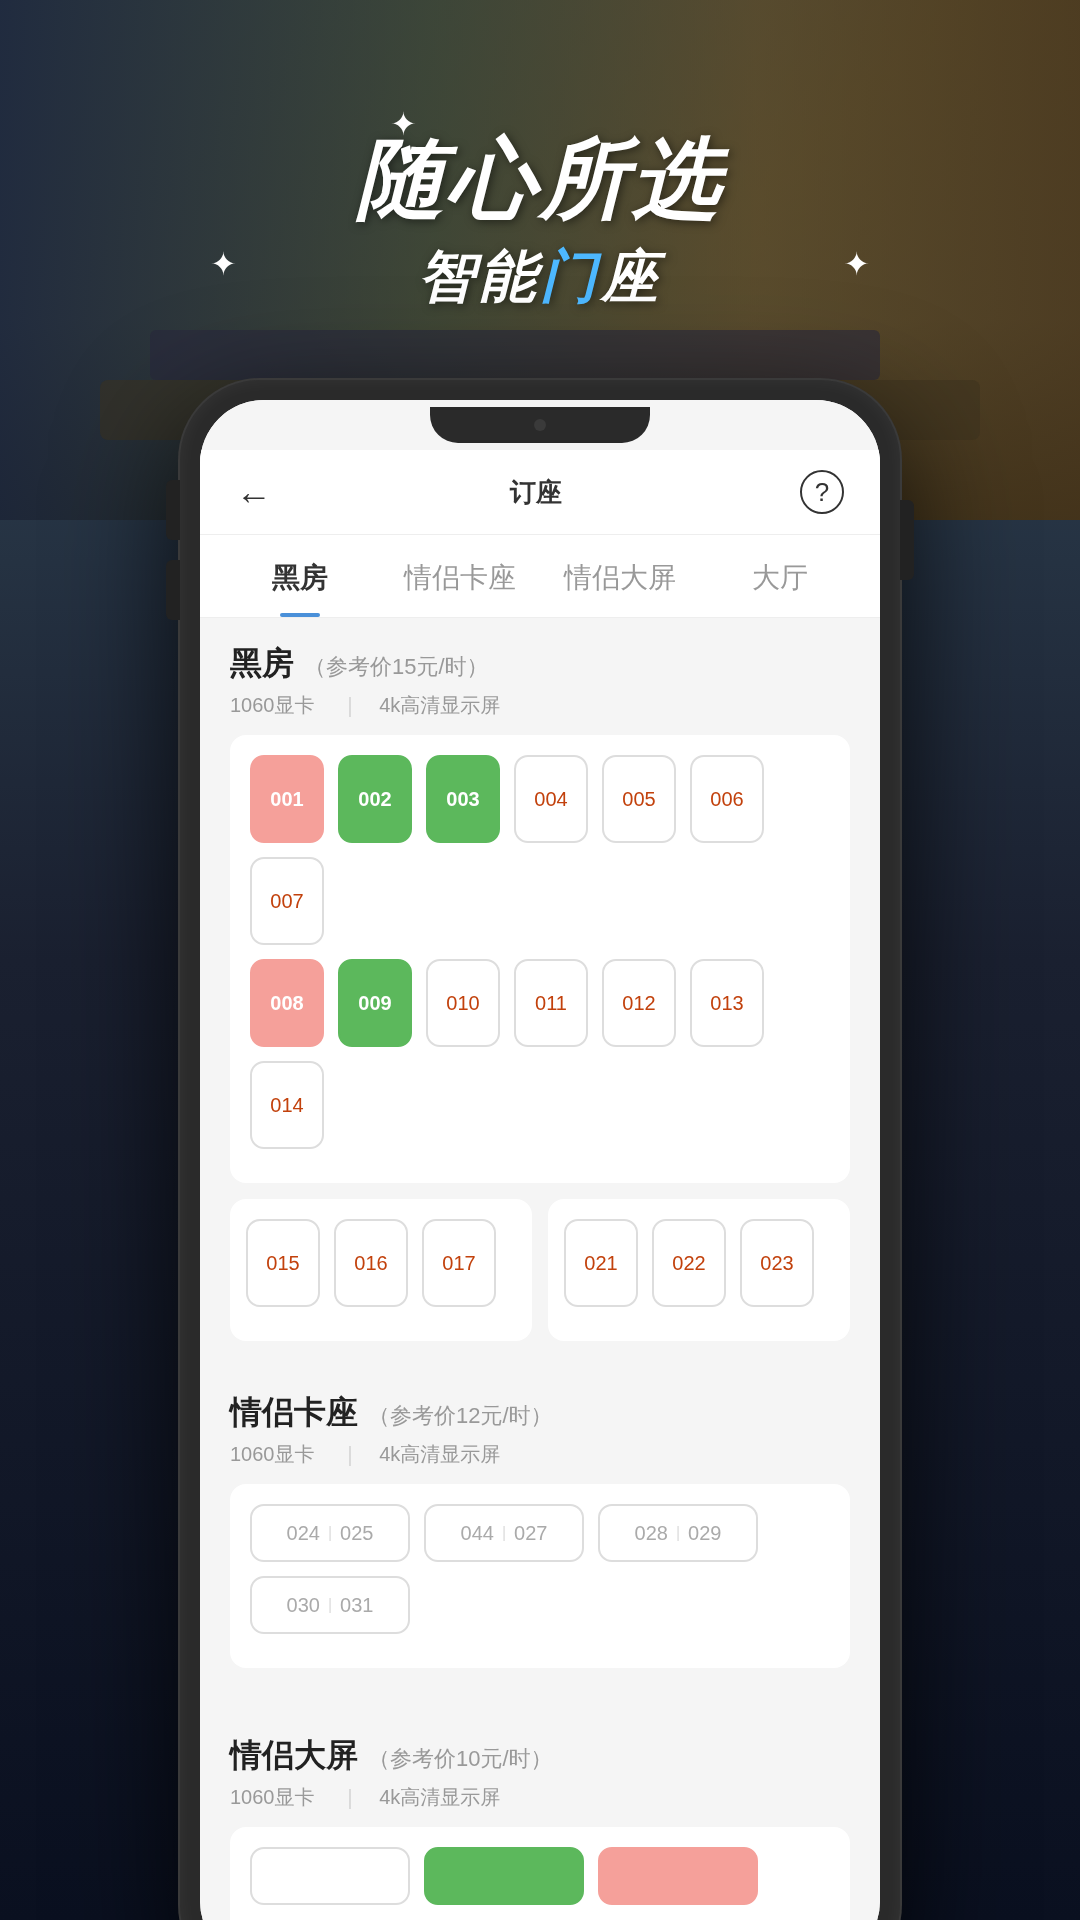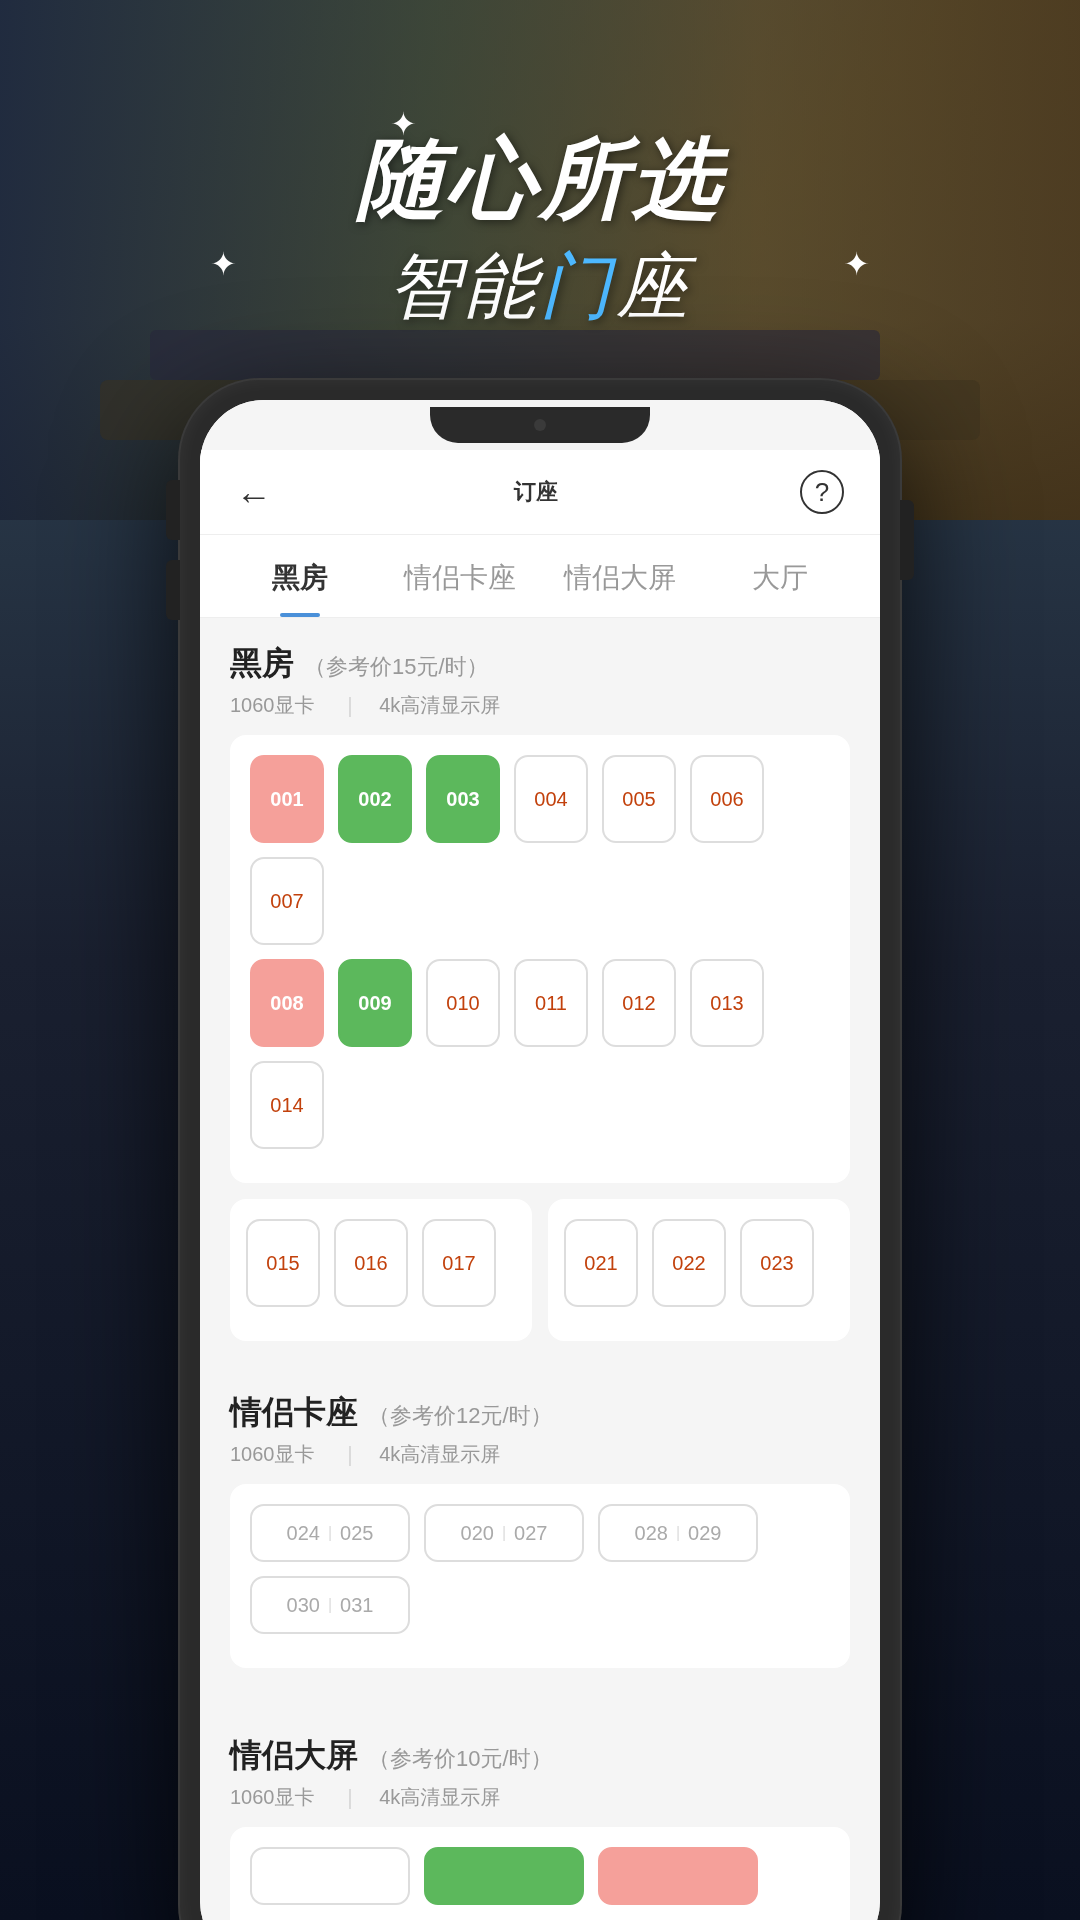--- a/index.html
+++ b/index.html
@@ -54,22 +54,22 @@
     }
     .hero-line1 {
       font-size: 88px;
       font-weight: 900;
       color: white;
       text-shadow: 2px 2px 10px rgba(0,0,0,0.5);
       font-style: italic;
       letter-spacing: 4px;
     }
     .hero-line2 {
-      font-size: 72px;
-      font-weight: 400;
+      font-size: 57px;
+      font-weight: 700;
       color: white;
       text-shadow: 2px 2px 10px rgba(0,0,0,0.5);
       font-style: italic;
       letter-spacing: 4px;
     }
     .hero-line2 span.blue {
       color: #4db8ff;
     }
 
     
@@ -148,21 +148,21 @@
       align-items: center;
       justify-content: space-between;
       border-bottom: 1px solid #eee;
     }
     .back-btn {
       font-size: 36px;
       color: #333;
       cursor: pointer;
     }
     .header-title {
-      font-size: 22px;
+      font-size: 26px;
       font-weight: 600;
       color: #333;
     }
     .help-btn {
       width: 44px;
       height: 44px;
       border-radius: 50%;
       border: 2px solid #333;
       display: flex;
       align-items: center;
@@ -486,21 +486,21 @@
             <span>4k高清显示屏</span>
           </div>
           <div class="seat-area">
             <div class="seat-row">
               <div class="seat-couple available">
                 <span>024</span>
                 <span style="font-size:16px;color:#ddd;">|</span>
                 <span>025</span>
               </div>
               <div class="seat-couple available">
-                <span>020</span>
+                <span>044</span>
                 <span style="font-size:16px;color:#ddd;">|</span>
                 <span>027</span>
               </div>
               <div class="seat-couple available">
                 <span>028</span>
                 <span style="font-size:16px;color:#ddd;">|</span>
                 <span>029</span>
               </div>
               <div class="seat-couple available">
                 <span>030</span>

